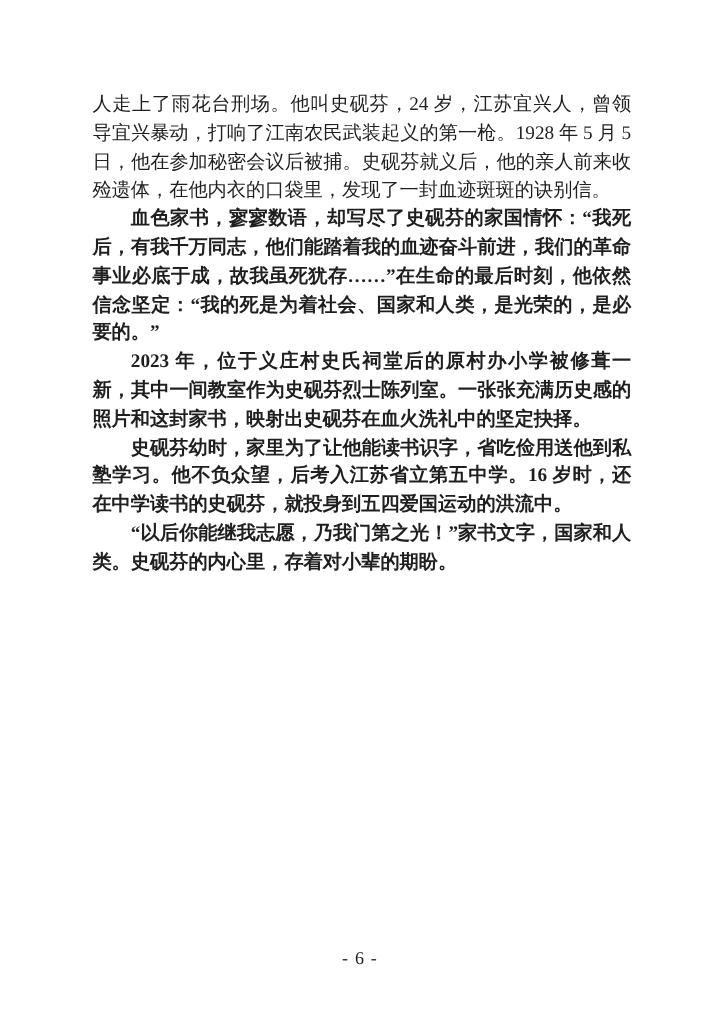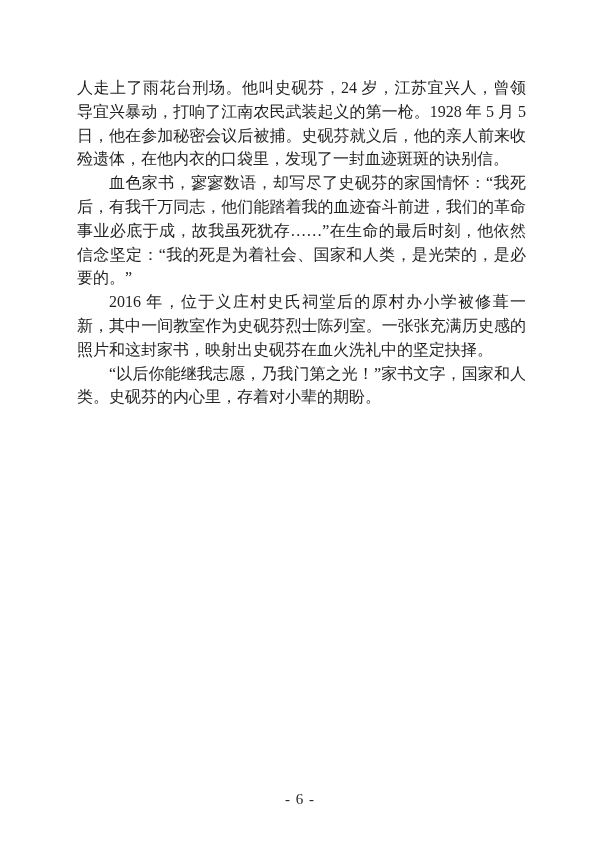--- a/index.html
+++ b/index.html
@@ -27,36 +27,38 @@
     text-justify: inter-ideograph;
     letter-spacing: 0;
     word-break: break-all;
   }
   .article-body p {
     margin: 0;
     padding: 0;
   }
   .article-body p.indent {
     text-indent: 2em;
+    font-weight: bold;
   }
   .page-number {
     position: absolute;
     left: 0;
     top: 791px;
     width: 100%;
     text-align: center;
     font-size: 15px;
     color: #1f1f1f;
     letter-spacing: 1px;
   }
 </style>
 </head>
 <body>
 
 <div class="page">
   <div class="article-body">
       <p class="">人走上了雨花台刑场。他叫史砚芬，24 岁，江苏宜兴人，曾领导宜兴暴动，打响了江南农民武装起义的第一枪。1928 年 5 月 5 日，他在参加秘密会议后被捕。史砚芬就义后，他的亲人前来收殓遗体，在他内衣的口袋里，发现了一封血迹斑斑的诀别信。</p>
       <p class="indent">血色家书，寥寥数语，却写尽了史砚芬的家国情怀：“我死后，有我千万同志，他们能踏着我的血迹奋斗前进，我们的革命事业必底于成，故我虽死犹存……”在生命的最后时刻，他依然信念坚定：“我的死是为着社会、国家和人类，是光荣的，是必要的。”</p>
-      <p class="indent">2016 年，位于义庄村史氏祠堂后的原村办小学被修葺一新，其中一间教室作为史砚芬烈士陈列室。一张张充满历史感的照片和这封家书，映射出史砚芬在血火洗礼中的坚定抉择。</p>
+      <p class="indent">2023 年，位于义庄村史氏祠堂后的原村办小学被修葺一新，其中一间教室作为史砚芬烈士陈列室。一张张充满历史感的照片和这封家书，映射出史砚芬在血火洗礼中的坚定抉择。</p>
+      <p class="indent">史砚芬幼时，家里为了让他能读书识字，省吃俭用送他到私塾学习。他不负众望，后考入江苏省立第五中学。16 岁时，还在中学读书的史砚芬，就投身到五四爱国运动的洪流中。</p>
       <p class="indent">“以后你能继我志愿，乃我门第之光！”家书文字，国家和人类。史砚芬的内心里，存着对小辈的期盼。</p>
     </div>
   <div class="page-number">- 6 -</div>
 </div>
 
 </body></html>

